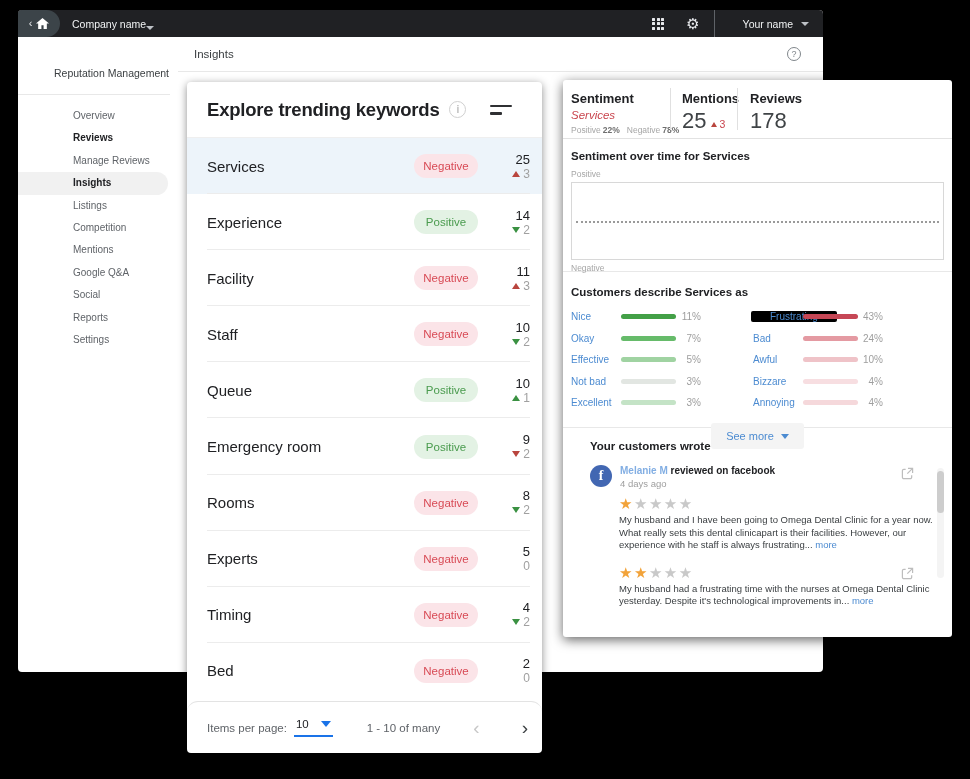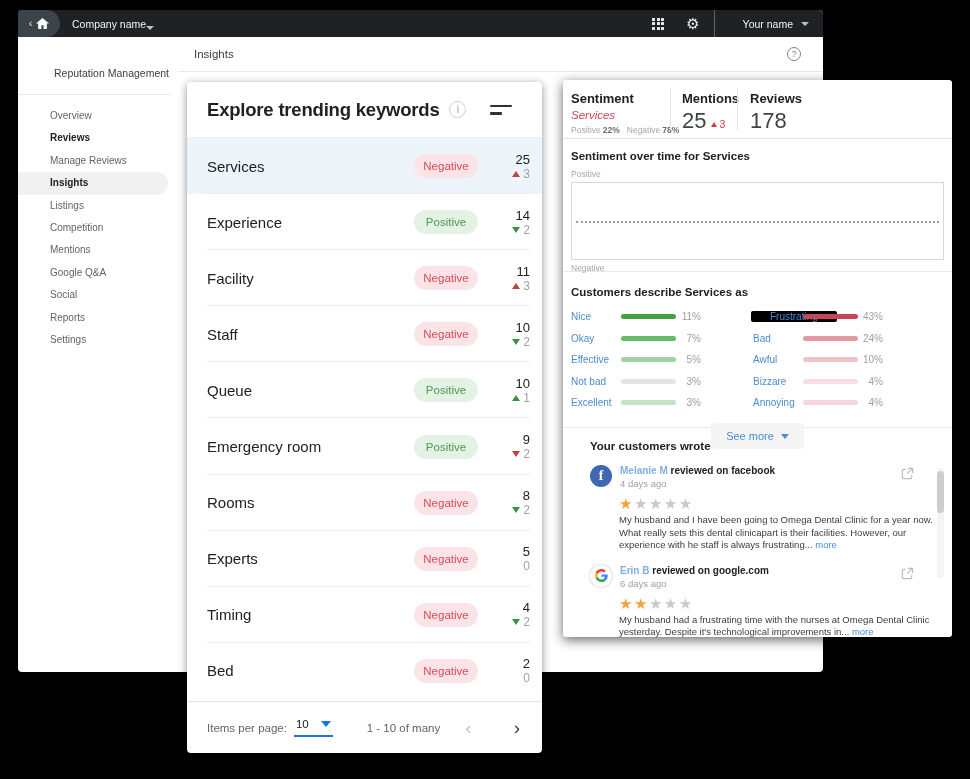--- a/index.html
+++ b/index.html
@@ -24,21 +24,21 @@
   .nav-divider { width:1px; height:27px; background:#5f6368; }
   .user-btn { display:flex; align-items:center; gap:8px; padding:0 14px 0 28px; cursor:pointer; }
   .user-name { color:#f1f3f4; font-size:10.5px; }
 
   .app-body { display:flex; height:635px; }
 
   
   .sidebar { width:160px; padding-top:30px; flex-shrink:0; }
   .sb-title { margin-left:36px; font-size:10.5px; color:#3c4043; }
   .sb-hr { height:1px; background:#e8e8e8; margin:15px 8px 10px 0; }
-  .sb-item { height:22.4px; line-height:22.4px; padding-left:32px; font-size:10px; color:#5f6368; cursor:pointer; width:150px; white-space:nowrap; }
+  .sb-item { height:22.4px; line-height:22.4px; padding-left:55px; font-size:10px; color:#5f6368; cursor:pointer; width:150px; white-space:nowrap; }
   .sb-item.bold { font-weight:bold; color:#202124; }
   .sb-item.active { background:#f1f1f1; border-radius:0 14px 14px 0; }
 
   
   .content { flex:1; }
   .content-header { height:35px; border-bottom:1px solid #e8e8e8; display:flex; align-items:center; padding:0 22px 0 16px; }
   .page-title { font-size:11.5px; color:#3c4043; }
   .help-circle { margin-left:auto; width:14px; height:14px; border:1px solid #80868b; border-radius:50%; color:#80868b; font-size:9px; display:flex; align-items:center; justify-content:center; cursor:pointer; }
 
   
@@ -61,21 +61,21 @@
   .pill.positive { background:#e3f2e4; color:#4a9b4e; }
   .nums { width:42px; margin-left:10px; display:flex; flex-direction:column; align-items:flex-end; gap:2px; }
   .kcount { font-size:13px; color:#202124; line-height:13px; }
   .kdelta { display:flex; align-items:center; gap:3px; font-size:12px; color:#a0a0a0; line-height:12px; }
   .tri { width:0; height:0; border-left:4px solid transparent; border-right:4px solid transparent; }
   .tri.up { border-bottom:6px solid currentColor; }
   .tri.down { border-top:6px solid currentColor; }
   .tri.bad { color:#b9453e; }
   .tri.good { color:#3a9142; }
 
-  .kfooter { height:52px; flex-shrink:0; border-top:1px solid #e3e3e3; display:flex; align-items:center; padding:0 18px 0 20px; }
+  .kfooter { height:52px; flex-shrink:0; border-top:1px solid #e3e3e3; display:flex; align-items:center; padding:0 10px 0 20px;border-radius:11px; }
   .ipp-label { font-size:11.5px; color:#5f6368; }
   .ipp-select { margin-left:7px; display:flex; align-items:center; gap:12px; border-bottom:2px solid #1a73e8; padding:0 2px 5px 2px; cursor:pointer; }
   .ipp-value { font-size:11.5px; color:#202124; }
   .caret-blue { width:0; height:0; border-left:5px solid transparent; border-right:5px solid transparent; border-top:6px solid #1a73e8; }
   .range-label { margin-left:34px; font-size:11.5px; color:#5f6368; }
   .pg-prev { margin-left:auto; font-size:19px; color:#c7c7c7; cursor:default; }
   .pg-next { margin-left:42px; margin-right:4px; font-size:19px; color:#3c4043; cursor:pointer; }
 
   
   .rcard { position:absolute; left:563px; top:80px; width:389px; height:557px; background:#fff; border-radius:3px; box-shadow:0 3px 12px rgba(0,0,0,.6); overflow:hidden; }
@@ -493,38 +493,20 @@
             <div class="stars">
               <span class="on">★</span><span class="off">★★★★</span>
             </div>
             <div class="review-text">
               <span>My husband and I have been going to Omega Dental Clinic for a year now. What really sets this dental clinicapart is their facilities. However, our experience with he staff is always frustrating...</span>
               <span class="more-link">more</span>
             </div>
           </div>
 
           <div class="review">
-            <div class="review-head">
-              <div class="avatar google">
-
-                <svg width="13" height="13" viewBox="0 0 48 48">
-                  <path fill="#EA4335" d="M24 9.5c3.54 0 6.71 1.22 9.21 3.6l6.85-6.85C35.9 2.38 30.47 0 24 0 14.62 0 6.51 5.38 2.56 13.22l7.98 6.19C12.43 13.72 17.74 9.5 24 9.5z"></path>
-                  <path fill="#4285F4" d="M46.98 24.55c0-1.57-.15-3.09-.38-4.55H24v9.02h12.94c-.58 2.96-2.26 5.48-4.78 7.18l7.73 6c4.51-4.18 7.09-10.36 7.09-17.65z"></path>
-                  <path fill="#FBBC05" d="M10.53 28.59c-.48-1.45-.76-2.99-.76-4.59s.27-3.14.76-4.59l-7.98-6.19C.92 16.46 0 20.12 0 24c0 3.88.92 7.54 2.56 10.78l7.97-6.19z"></path>
-                  <path fill="#34A853" d="M24 48c6.48 0 11.93-2.13 15.89-5.81l-7.73-6c-2.15 1.45-4.92 2.3-8.16 2.3-6.26 0-11.57-4.22-13.47-9.91l-7.98 6.19C6.51 42.62 14.62 48 24 48z"></path>
-                </svg>
-              </div>
-              <div class="review-meta">
-                <div class="review-line1">
-                  <span class="reviewer-name">Erin B</span>
-                  <span>reviewed on google.com</span>
-                </div>
-                <div class="review-age">6 days ago</div>
-              </div>
-            </div>
             <svg class="ext-link" width="13" height="13" viewBox="0 0 14 14" fill="none" stroke="#bdbdbd" stroke-width="1.3">
               <path d="M5 2.5H3A1.5 1.5 0 0 0 1.5 4v7A1.5 1.5 0 0 0 3 12.5h7A1.5 1.5 0 0 0 11.5 11V9"></path>
               <path d="M7.5 1.5h5v5"></path>
               <path d="M12.2 1.8 6.8 7.2"></path>
             </svg>
             <div class="stars">
               <span class="on">★★</span><span class="off">★★★</span>
             </div>
             <div class="review-text">
               <span>My husband had a frustrating time with the nurses at Omega Dental Clinic yesterday. Despite it's technological improvements in...</span>

